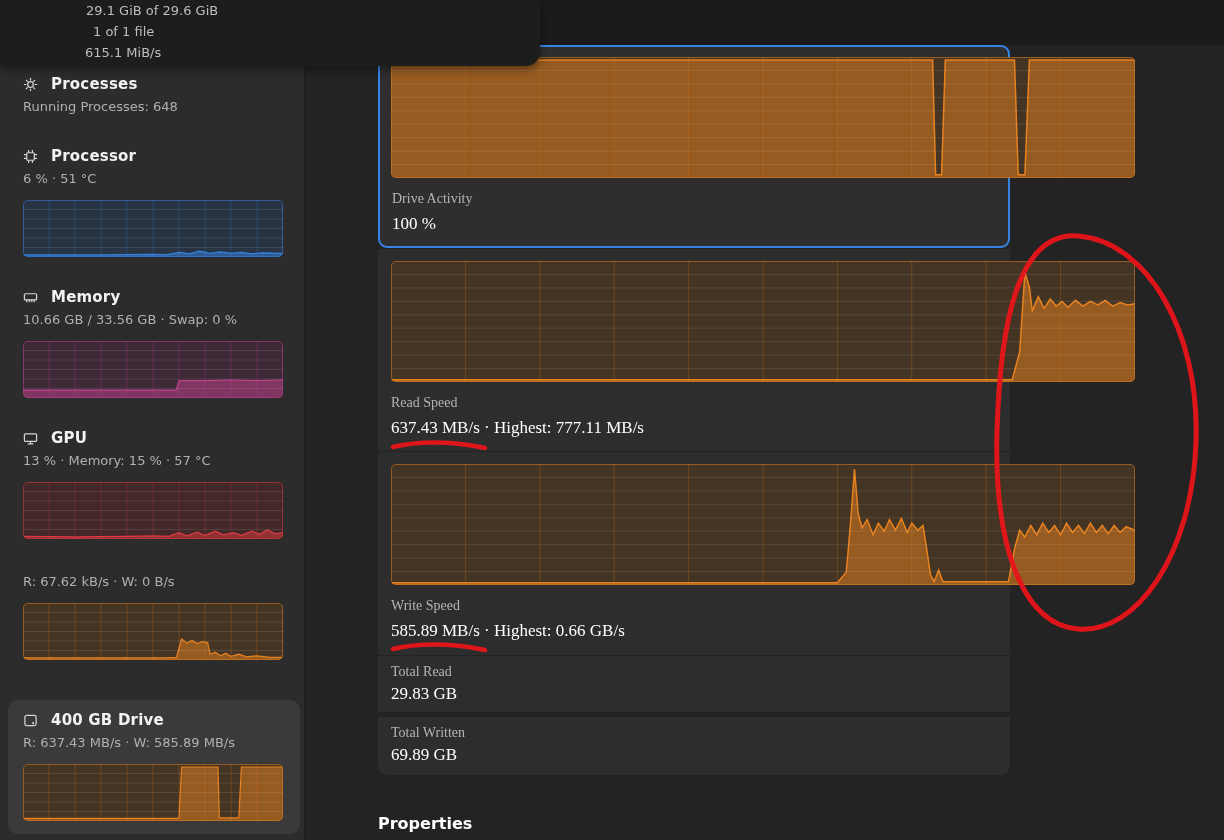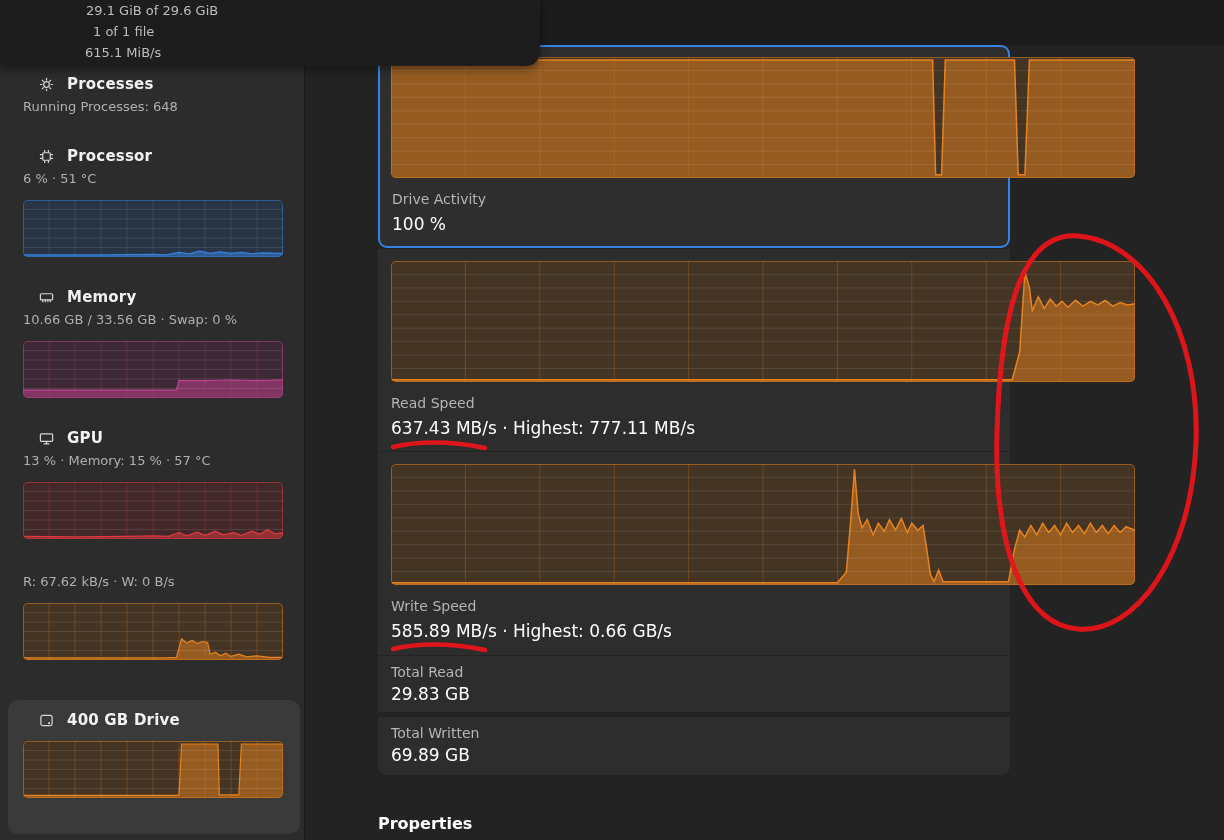--- a/index.html
+++ b/index.html
@@ -6,36 +6,36 @@
   html,body { background:#111; }
   body { font-family:"DejaVu Sans","Liberation Sans",sans-serif; }
   .screen { position:relative; width:1224px; height:840px; background:#232323; overflow:hidden; color:#eee; }
 
   
   .headerbar { position:absolute; left:305px; top:0; width:919px; height:45px; background:#1b1b1b; }
 
   
   .sidebar { position:absolute; left:0; top:0; width:305px; height:840px; background:#2c2c2c; border-right:1px solid #1c1c1c; }
   .side-section { position:absolute; left:0; width:305px; }
-  .title-row { display:flex; align-items:center; gap:13px; padding-left:23px; height:20px;margin-left:16px; }
+  .title-row { display:flex; align-items:center; gap:13px; padding-left:23px; height:20px; }
   .title-row .icon { width:15px; height:15px; display:block; flex:0 0 auto; }
   .icon path, .icon rect, .icon circle { stroke:#d5d5d5; stroke-width:1.3; fill:none; }
   .icon .fill { fill:#d5d5d5; stroke:none; }
   .side-title { font-size:15px; font-weight:600; color:#f2f2f2; letter-spacing:.2px; white-space:nowrap; }
   .side-sub { padding-left:23px; margin-top:5px; font-size:13px; color:#b0b0b0; height:18px; white-space:nowrap; }
   .graph { position:relative; border-radius:5px; overflow:hidden; background:#262626; }
   .graph svg { display:block; }
   .side-graph { width:260px; height:57px; margin:11px 0 0 23px; }
   .side-card { position:absolute; left:8px; top:700px; width:292px; height:134px; background:#3a3a3a; border-radius:10px; padding:10px 15px 0 15px; }
   .side-card .title-row { padding-left:0; }
   .side-card .side-sub { padding-left:0; }
   .side-card .side-graph { margin-left:0; }
 
   
-  .row { position:absolute; left:378px; width:632px; background:#2d2d2d; }
+  .row { position:absolute; left:378px; width:632px; background:#2d2d2d;font-family:Liberation Serif, serif; }
   .row-graph { position:absolute; left:13px; top:12px; width:744px; height:121px; }
   .row-label { position:absolute; left:13px; top:146px; font-size:14px; color:#b5b5b5; }
   .row-value { position:absolute; left:13px; top:169px; font-size:17px; color:#ffffff; }
   #row-activity { top:45px; height:203px; background:#2e2e2e; border:2px solid #3584e4; border-radius:9px; }
   #row-activity .row-graph { left:11px; top:10px; }
   #row-activity .row-label { left:12px; top:144px; }
   #row-activity .row-value { left:12px; top:167px; }
   #row-read  { top:249px; height:202px; }
   #row-write { top:452px; height:203px; }
   #row-total-read    { top:656px; height:56px; }
@@ -200,20 +200,21 @@
     </div>
 
     <div class="side-card">
       <div class="title-row">
         <svg class="icon" viewBox="0 0 16 16">
           <rect x="2" y="2.5" width="12" height="11" rx="2"></rect>
           <circle class="fill" cx="10.8" cy="10.8" r="1.1"></circle>
         </svg>
         <span class="side-title">400 GB Drive</span>
       </div>
+      <div class="side-sub">R: 637.43 MB/s · W: 585.89 MB/s</div>
       <div class="graph side-graph" style="box-shadow: rgba(232, 130, 30, 0.5) 0px 0px 0px 1px inset;">
           <svg width="260" height="57">
             <rect width="260" height="57" fill="rgba(232,130,30,0.16)"></rect>
             <path d="M0,57L0.0,54.4L153.4,54.4L156.0,53.9L158.6,3.0L195.0,3.0L196.3,53.9L215.8,53.9L218.4,3.0L260.0,3.0L260,57Z" fill="rgba(232,130,30,0.5)"></path>
             <path d="M0.0,54.4L153.4,54.4L156.0,53.9L158.6,3.0L195.0,3.0L196.3,53.9L215.8,53.9L218.4,3.0L260.0,3.0" fill="none" stroke="#e8821e" stroke-width="1.2"></path>
             <line x1="26.0" y1="0" x2="26.0" y2="57" stroke="rgba(232,130,30,0.25)"></line>
             <line x1="52.0" y1="0" x2="52.0" y2="57" stroke="rgba(232,130,30,0.25)"></line>
             <line x1="78.0" y1="0" x2="78.0" y2="57" stroke="rgba(232,130,30,0.25)"></line>
             <line x1="104.0" y1="0" x2="104.0" y2="57" stroke="rgba(232,130,30,0.25)"></line>
             <line x1="130.0" y1="0" x2="130.0" y2="57" stroke="rgba(232,130,30,0.25)"></line>

